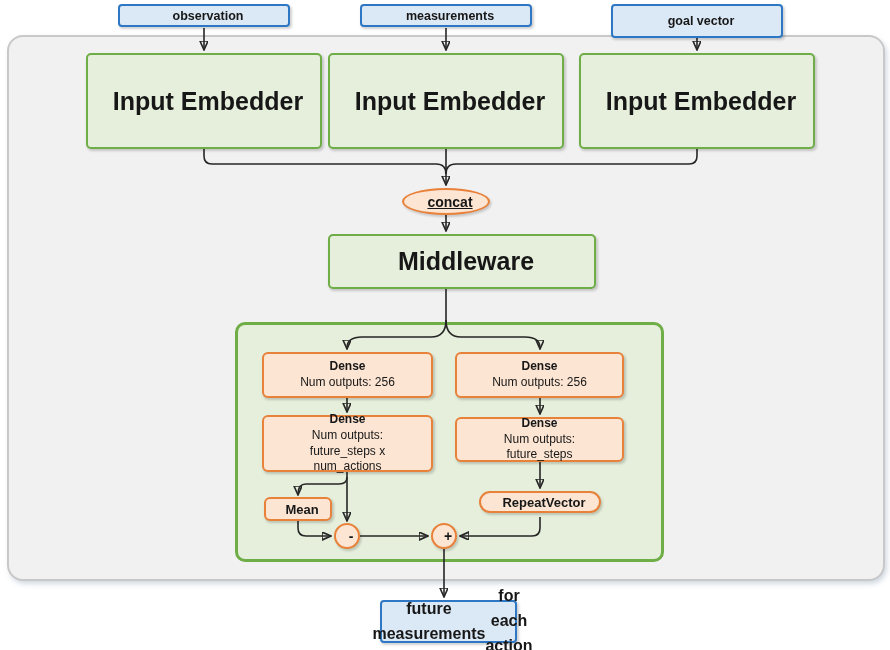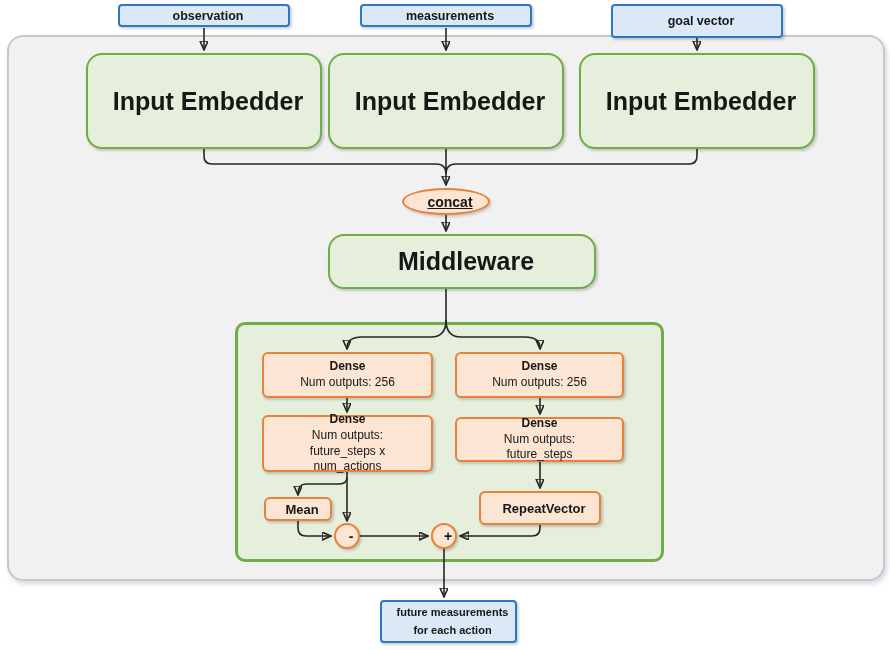--- a/index.html
+++ b/index.html
@@ -26,21 +26,21 @@
     display:flex;align-items:center;justify-content:center;text-align:center;
     box-shadow:1.5px 2px 2.5px rgba(0,0,0,.18);
     padding-left:8px;
   }
   .blue{
     background:var(--blue-fill);border:2.5px solid var(--blue-border);
     border-radius:4px;font-weight:bold;font-size:12.5px;
   }
   .green{
     background:var(--green-fill);border:2.5px solid var(--green-border);
-    border-radius:16px;font-weight:bold;font-size:25px;
+    border-radius:5px;font-weight:bold;font-size:25px;
   }
   .green-container{
     background:var(--green-fill);border:3px solid var(--green-border);
     border-radius:10px;
   }
   .orange{
     background:var(--orange-fill);border:2.5px solid var(--orange-border);
     border-radius:6px;
   }
   .dense{flex-direction:column;font-size:12px;line-height:1.3;padding:15px;}
@@ -48,21 +48,21 @@
   .op{
     border-radius:50%;font-weight:bold;font-size:14px;line-height:1;
     box-shadow:1.5px 2px 2.5px rgba(0,0,0,.18);
   }
   .ellipse{border-radius:50%;font-weight:bold;font-size:14px;text-decoration:underline;}
   .small-bold{font-weight:bold;font-size:13px;}
   .head-title{
     font-weight:bold;font-size:22px;line-height:1.5;text-align:center;
     text-shadow:1px 1px 1px rgba(0,0,0,.15);
   }
-  .out-box{flex-direction:column;font-size:11px;line-height:1.55;}
+  .out-box{font-size:16px;line-height:1.55;}
   #connectors{position:absolute;left:0;top:0;pointer-events:none;}
   #connectors path{stroke:var(--line-color);stroke-width:1.6;fill:none;}
 </style>
 </head>
 <body>
 
 <div class="canvas">
 
   <div class="abs outer" style="left:7px;top:35px;width:878px;height:546px;"></div>
 
@@ -138,21 +138,21 @@
     <div>future_steps x num_actions</div>
   </div>
   <div class="abs node orange dense" style="left:455px;top:417px;width:169px;height:45px;">
     <div class="t">Dense</div>
     <div>Num outputs: future_steps</div>
   </div>
 
   <div class="abs node orange small-bold" style="left:264px;top:497px;width:68px;height:24px;">
     <span>Mean</span>
   </div>
-  <div class="abs node orange small-bold" style="left:479px;top:491px;width:122px;height:34px;">
+  <div class="abs node orange small-bold" style="left:479px;top:491px;width:122px;height:22px;border-radius:12px;">
     <span>RepeatVector</span>
   </div>
 
   <div class="abs node orange op" style="left:334px;top:523px;width:26px;height:26px;">
     <span>-</span>
   </div>
   <div class="abs node orange op" style="left:431px;top:523px;width:26px;height:26px;">
     <span>+</span>
   </div>
 

